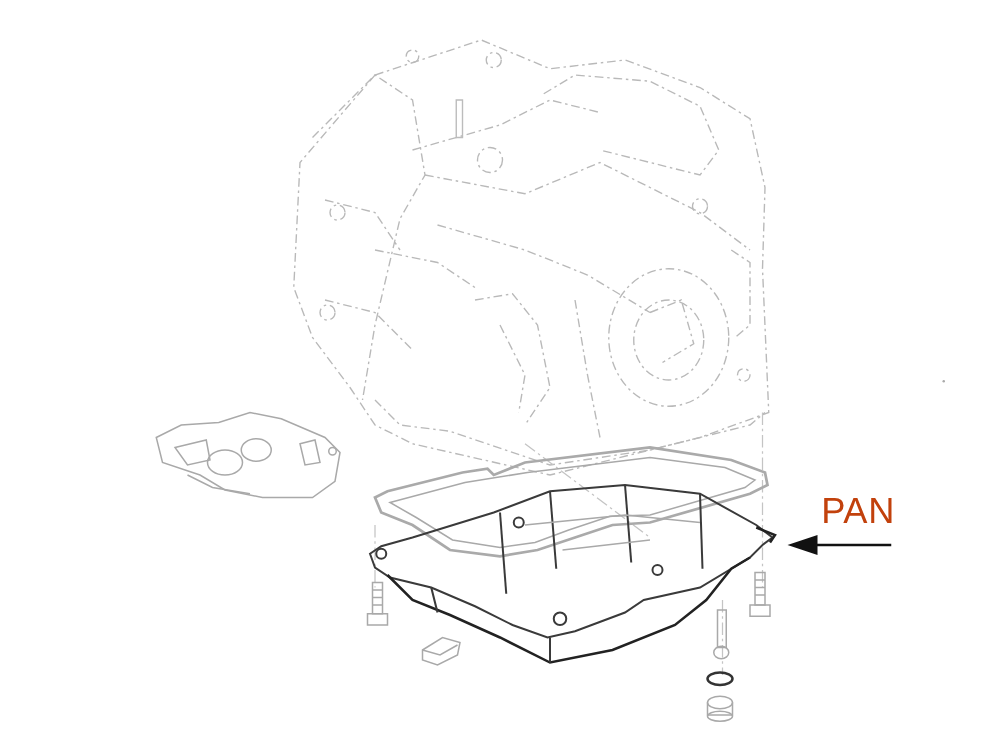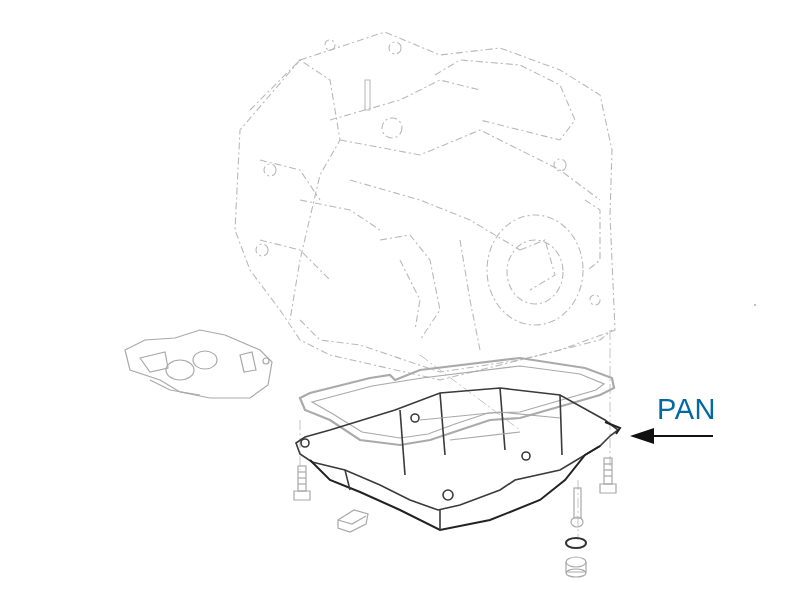--- a/index.html
+++ b/index.html
@@ -1,20 +1,20 @@
 <!DOCTYPE html>
 <html><head>
   <meta charset="utf-8">
   <style>
     html, body { margin: 0; padding: 0; background: #ffffff; }
     body { width: 800px; height: 600px; position: relative; overflow: hidden; font-family: "Liberation Sans", sans-serif; }
     #diagram { position: absolute; left: 0; top: 0; width: 800px; height: 600px; }
     .pan-label {
       position: absolute; left: 657px; top: 393px;
-      font-family: "Liberation Sans", sans-serif; font-size: 29px; color: #0369a1; letter-spacing: 0.5px;
+      font-family: "Liberation Sans", sans-serif; font-size: 29px; color: #c2410c; letter-spacing: 0.5px;
     }
     .faint { stroke: #b9b9b9; fill: none; stroke-width: 1.1; stroke-dasharray: 7 3 2 3; }
     .faint-solid { stroke: #bcbcbc; fill: none; stroke-width: 1.1; }
     .light { stroke: #a9a9a9; fill: none; stroke-width: 1.2; }
     .dark { stroke: #3a3a3a; fill: none; stroke-width: 1.6; }
     .darker { stroke: #222; fill: none; stroke-width: 2; }
     .chain { stroke: #c4c4c4; fill: none; stroke-width: 1; stroke-dasharray: 10 3 2 3; }
   </style>
 </head>
 <body>

